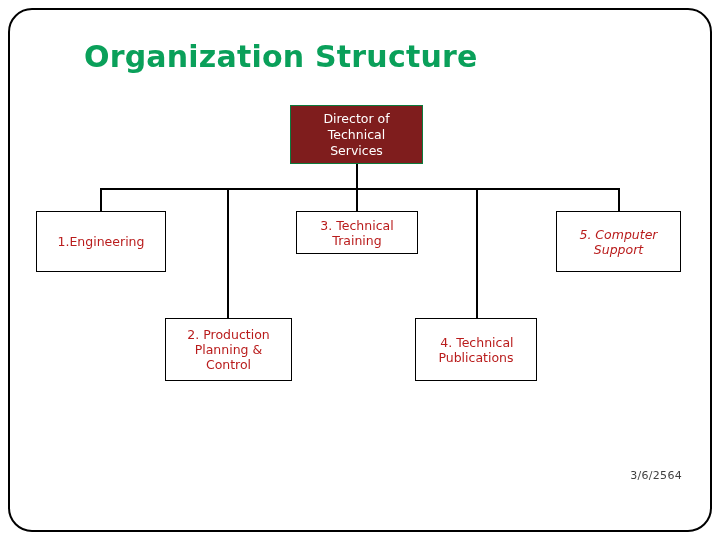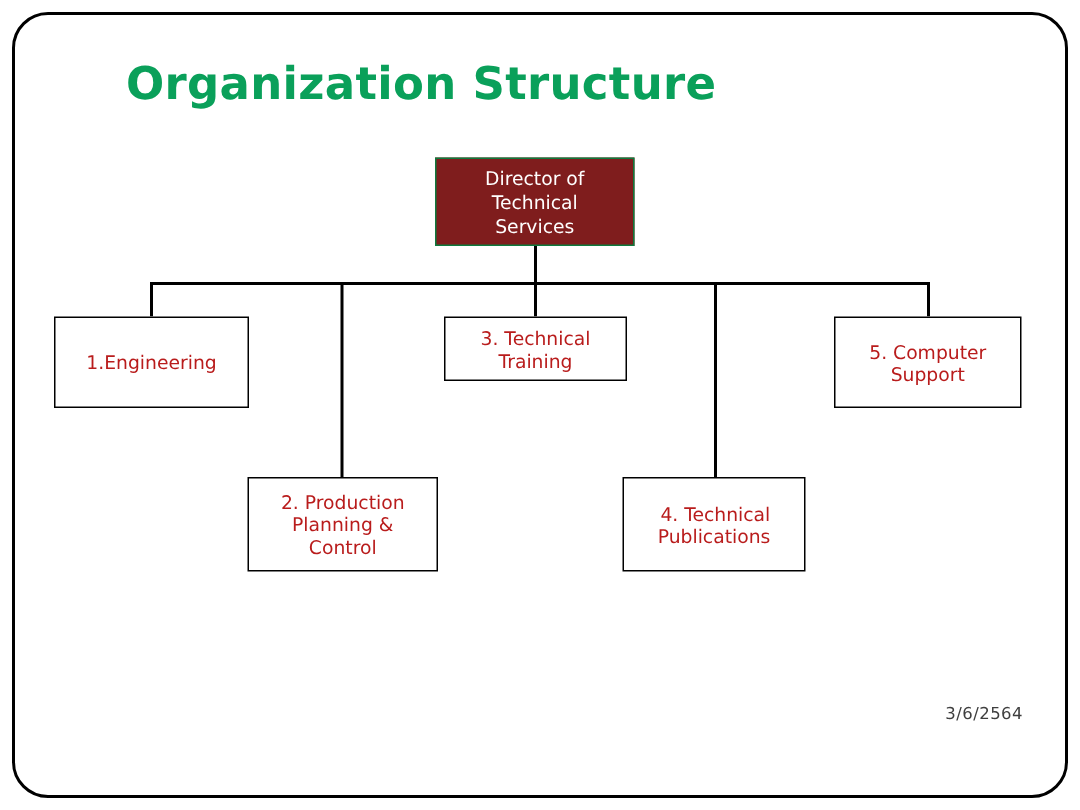--- a/index.html
+++ b/index.html
@@ -150,21 +150,21 @@
     <div class="node" style="left:296px; top:211px; width:122px; height:43px;">
       <span class="label">3. Technical
 Training</span>
     </div>
 
     <div class="node" style="left:415px; top:318px; width:122px; height:63px;text-align:right;">
       <span class="label">4. Technical
 Publications</span>
     </div>
 
-    <div class="node" style="left:556px; top:211px; width:125px; height:61px;">
+    <div class="node" style="left:556px; top:211px; width:125px; height:61px;font-style:italic;">
       <span class="label">5. Computer
 Support</span>
     </div>
 
   </div>
 
   <div id="slide-date">3/6/2564</div>
 
 </div>
 

